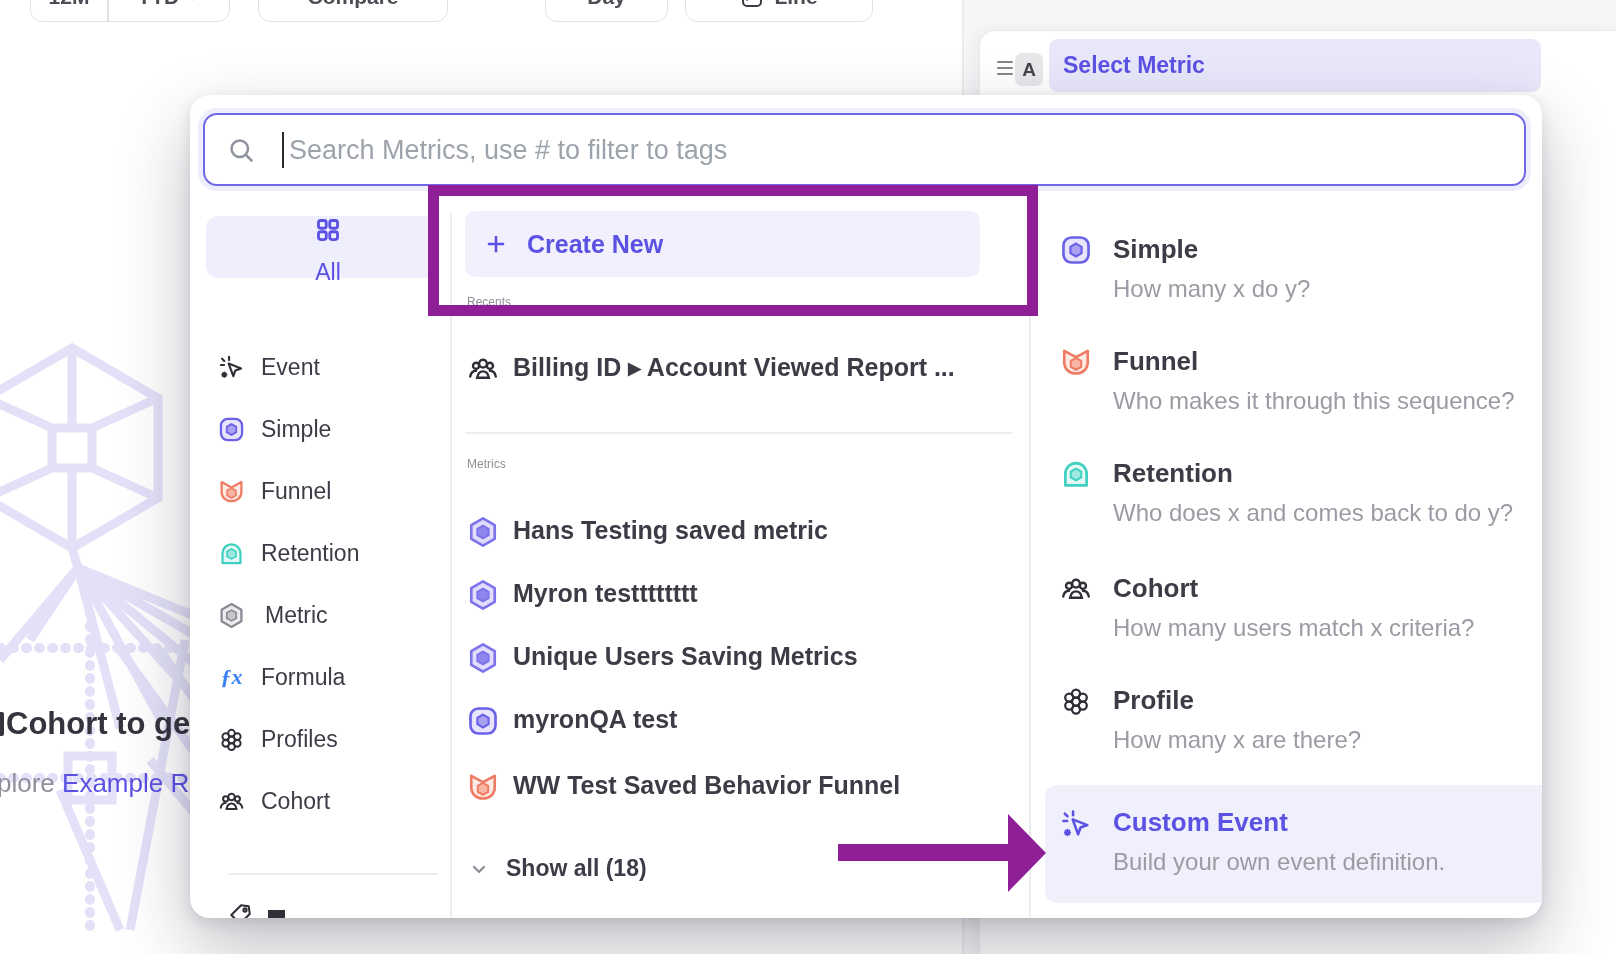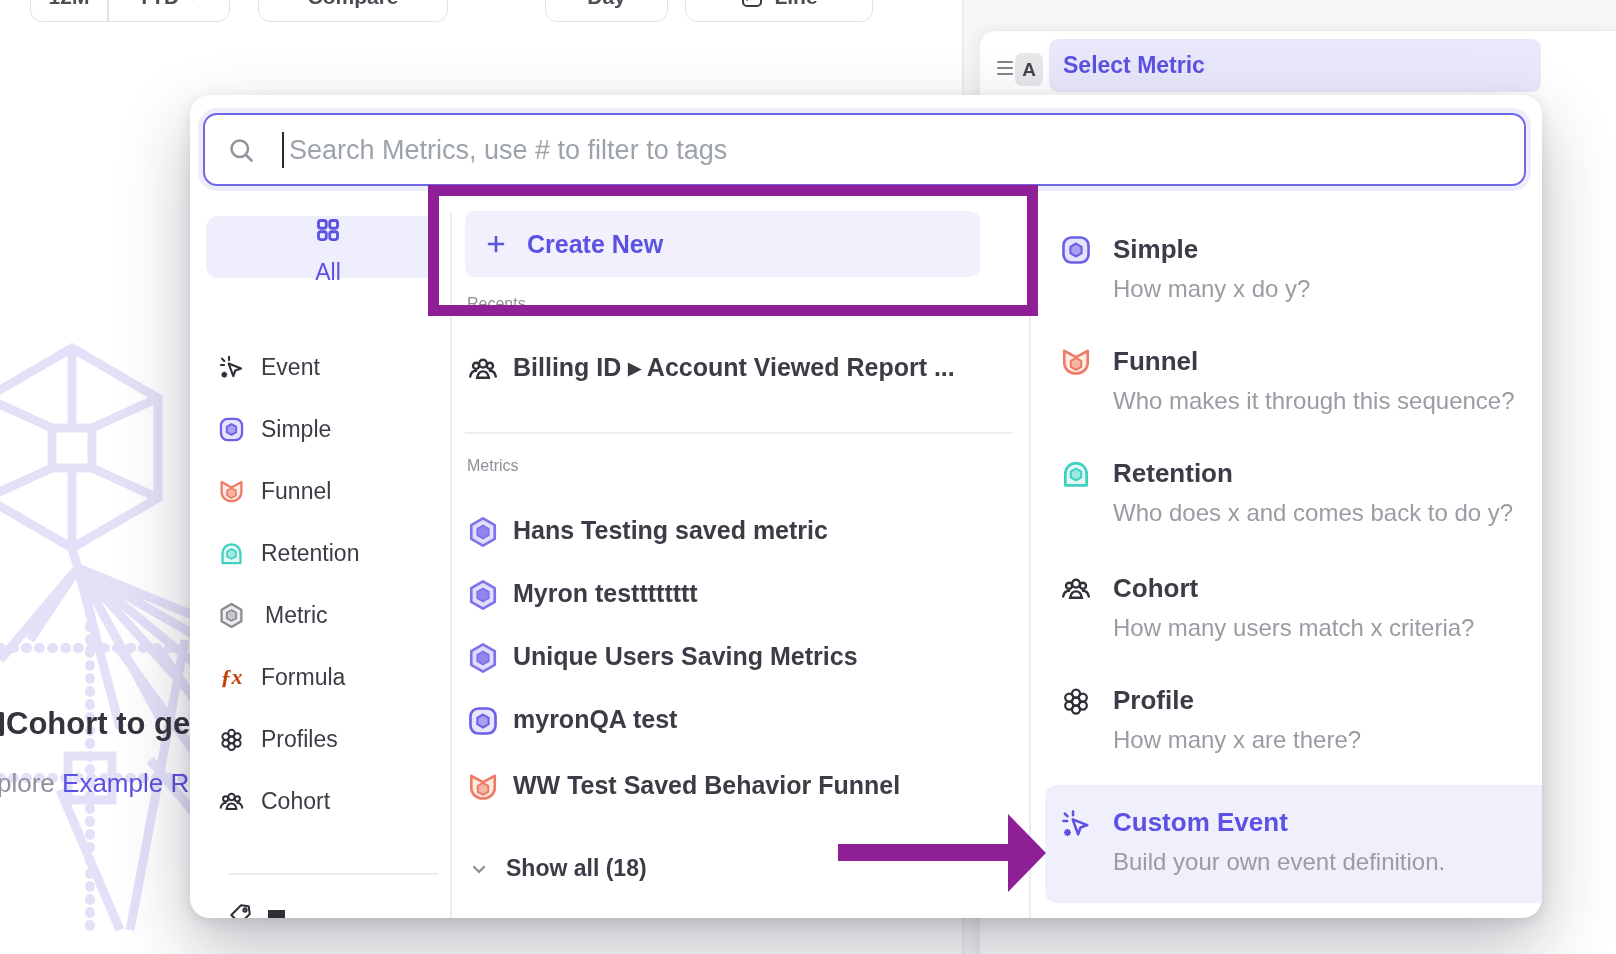--- a/index.html
+++ b/index.html
@@ -42,26 +42,26 @@
   .caret{position:absolute;left:77px;top:17px;width:2px;height:36px;background:#2a2a30;}
 
   .v-div1{position:absolute;left:260px;top:118px;width:1.5px;height:705px;background:#ededf0;}
   .v-div2{position:absolute;left:839px;top:118px;width:1.5px;height:705px;background:#ededf0;}
 
   .side-item{position:absolute;left:16px;width:232px;height:62px;display:flex;align-items:center;gap:16px;
     padding-left:12px;box-sizing:border-box;border-radius:12px;color:#3c3c46;font-size:23px;font-weight:500;}
   .side-item.selected{background:#efeefc;color:#5b51e3;flex-direction:column;}
   .side-item .ic{width:27px;height:27px;flex:0 0 27px;display:flex;align-items:center;justify-content:center;}
   .side-div{position:absolute;left:38px;top:778px;width:210px;height:1.5px;background:#ededf0;}
-  .fx{font-size:22px;font-weight:700;font-style:italic;color:#c2410c;font-family:"Liberation Serif",serif;}
+  .fx{font-size:22px;font-weight:700;font-style:italic;color:#3b82f6;font-family:"Liberation Serif",serif;}
 
   .create-new{position:absolute;left:275px;top:116px;width:515px;height:66px;background:#f1f0fc;border-radius:10px;
     display:flex;align-items:center;gap:18px;padding-left:18px;box-sizing:border-box;
     color:#5b51e3;font-size:25px;font-weight:700;}
-  .sec-head{position:absolute;color:#8f8f97;font-size:16px;font-weight:400;}
+  .sec-head{position:absolute;color:#8f8f97;font-size:12px;font-weight:400;}
   .mid-row{position:absolute;left:277px;display:flex;gap:14px;color:#3c3c46;font-size:25px;font-weight:600;white-space:nowrap;}
   .mid-row .ic{width:32px;height:32px;flex:0 0 32px;}
   .h-div{position:absolute;left:275px;top:337px;width:547px;height:1.5px;background:#ededf0;}
   .show-all{position:absolute;left:280px;top:760px;display:flex;align-items:center;gap:18px;color:#3c3c46;font-size:23px;font-weight:700;}
 
   .type-row{position:absolute;left:855px;width:675px;}
   .type-row .ic{position:absolute;left:15px;top:0px;width:32px;height:32px;}
   .type-title{position:absolute;left:68px;top:0px;font-size:26px;font-weight:700;color:#3c3c46;white-space:nowrap;}
   .type-desc{position:absolute;left:68px;top:41px;font-size:24px;font-weight:400;color:#9b9ba4;white-space:nowrap;}
   .type-row.highlight{background:#f0effc;border-radius:12px;}

